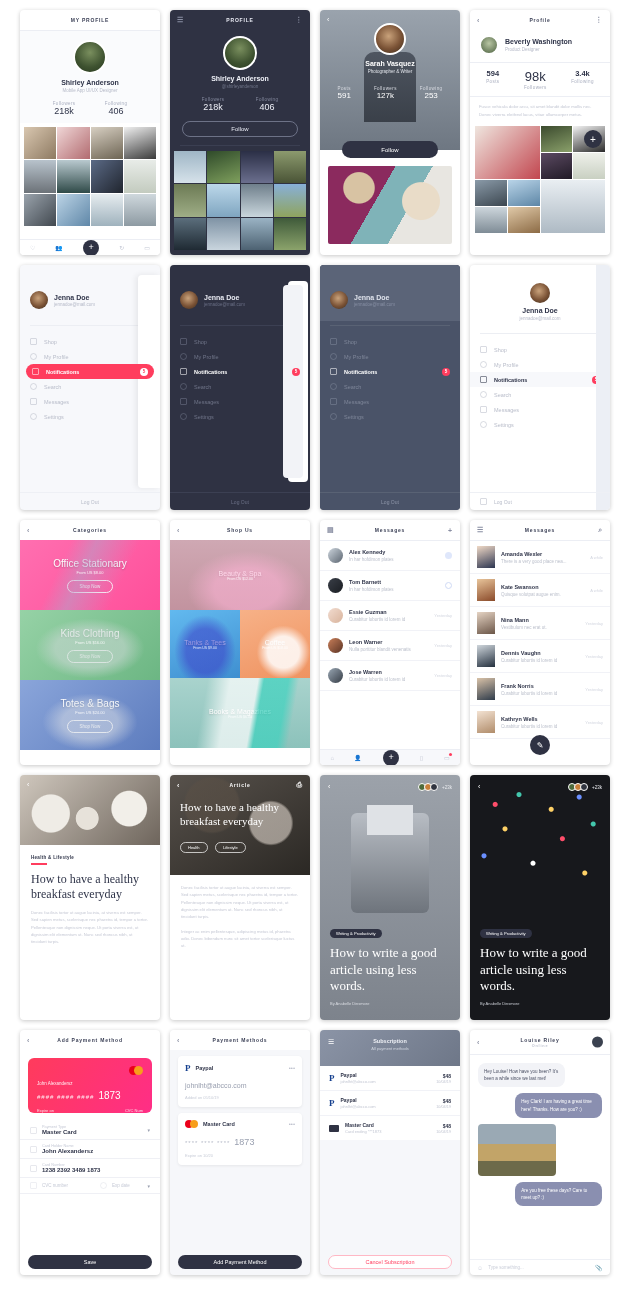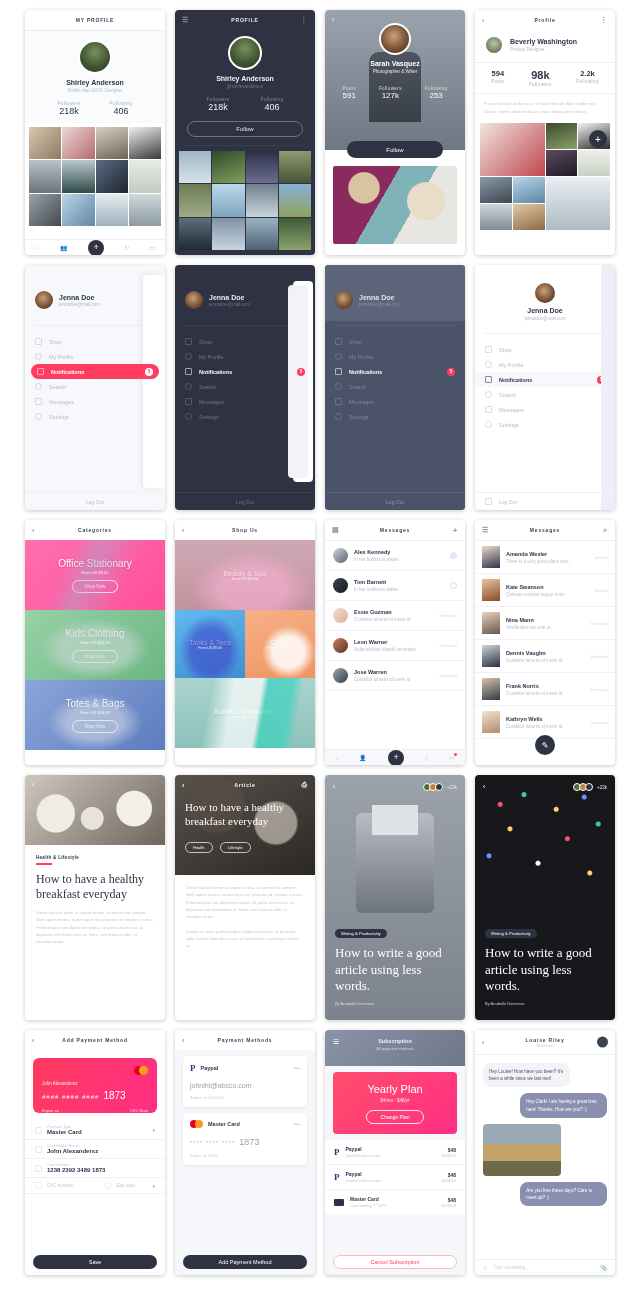--- a/index.html
+++ b/index.html
@@ -9,21 +9,21 @@
     font-family: "Liberation Sans", sans-serif;
     overflow: hidden;
   }
   .grid {
     display: grid;
     grid-template-columns: repeat(4, 150px);
     grid-template-rows: repeat(5, 255px);
     column-gap: 0px; row-gap: 0px;
     padding: 10px 20px;
   }
-  .cell { width: 150px; height: 255px; display: flex; align-items: flex-start; justify-content: center; }
+  .cell { width: 150px; height: 255px; display: flex; align-items: flex-start; }
   .phone {
     width: 140px; height: 245px;
     background: #fff; border-radius: 4px; overflow: hidden; position: relative;
     box-shadow: 0 1px 4px rgba(0,0,0,.22);
   }
   .dark { background: #2f3243; }
   .hdr { height: 20px; display:flex; align-items:center; justify-content:center; position:relative;
          font-size:5px; letter-spacing:.8px; color:#3a3f55; font-weight:700; }
   .hdr.center-t { text-transform: uppercase; }
   .hdr .l, .hdr .r { position:absolute; top:50%; transform:translateY(-50%); font-size:7px; color:#8a8fa3; }
@@ -246,25 +246,25 @@
         <div class="sub" style="margin-top:2px;">Product Designer</div>
       </div>
     </div>
     <div class="sep"></div>
     <div style="display:flex;justify-content:space-around;padding:6px 4px;">
       <div style="text-align:center">
         <div class="statv" style="font-size:7.5px;font-weight:700">594</div>
         <div class="statn" style="margin-top:1px">Posts</div>
       </div>
       <div style="text-align:center">
-        <div class="statv" style="font-size:11px;font-weight:700">98k</div>
+        <div class="statv" style="font-size:13px;font-weight:400">98k</div>
         <div class="statn" style="margin-top:1px">Followers</div>
       </div>
       <div style="text-align:center">
-        <div class="statv" style="font-size:7.5px;font-weight:700">2.2k</div>
+        <div class="statv" style="font-size:7.5px;font-weight:700">3.4k</div>
         <div class="statn" style="margin-top:1px">Following</div>
       </div>
     </div>
     <div class="sep"></div>
     <div style="padding:6px 9px 8px;font-size:4.3px;line-height:1.8;color:#c3c7d3;">Fusce vehicula dolor arcu, sit amet blandit dolor mollis nec. Donec viverra eleifend lacus, vitae ullamcorper metus.</div>
     <div style="position:absolute;top:120px;right:8px;width:18px;height:18px;border-radius:50%;background:#2f3243;color:#fff;font-size:10px;display:flex;align-items:center;justify-content:center;">+</div>
     <div style="display:grid;grid-template-columns:repeat(4,1fr);grid-auto-rows:26px;gap:1px;padding:0 5px;">
       <div style="grid-column:span 2;grid-row:span 2;background:linear-gradient(135deg,#efe6df,#c2464f)"></div>
       <div style="background:linear-gradient(160deg,#3b4a2e,#8aa06a)"></div>
       <div style="background:linear-gradient(160deg,#f3f3f3,#2b2b2b)"></div>
@@ -803,25 +803,20 @@
 
   <div class="cell">
   <div class="phone" style="background:#f6f7fa">
     <div style="height:36px;background:linear-gradient(135deg,#8b94a6,#6e7788);position:relative;">
       <span style="position:absolute;top:8px;left:8px;color:#fff;font-size:7px;">☰</span>
       <div style="text-align:center;padding-top:8px;">
         <div style="font-size:5.5px;color:#eef0f5;font-weight:700;">Subscription</div>
         <div style="font-size:4px;color:#cfd4de;margin-top:2px;">All payment methods</div>
       </div>
     </div>
-    <div style="margin:6px 8px;height:62px;border-radius:4px;background:linear-gradient(135deg,#ff4d6a,#ff2f85);display:flex;flex-direction:column;align-items:center;justify-content:center;color:#fff;">
-      <div style="font-size:11px;">Yearly Plan</div>
-      <div style="font-size:4.5px;opacity:.9;margin-top:3px;">$4/mo - $48/yr</div>
-      <div style="margin-top:7px;border:1px solid rgba(255,255,255,.85);border-radius:20px;font-size:5px;padding:3px 14px;">Change Plan</div>
-    </div>
     <div style="background:#fff;">
       <div style="display:flex;align-items:center;gap:6px;padding:6px 9px;border-bottom:1px solid #f1f2f7;">
         <span style="font-size:9px;color:#16418f;font-weight:700;font-family:'Liberation Serif',serif;">P</span>
         <div>
               <div style="font-size:5px;font-weight:700;color:#2f3449;">Paypal</div>
              <div style="font-size:4px;color:#c3c7d3;margin-top:1px;">johnlht@abcco.com</div>
             </div>
         <div style="margin-left:auto;text-align:right;">
           <div style="font-size:5px;font-weight:700;color:#2f3449;">$48</div>
           <div style="font-size:3.8px;color:#c3c7d3;margin-top:1px;">10/04/19</div>

